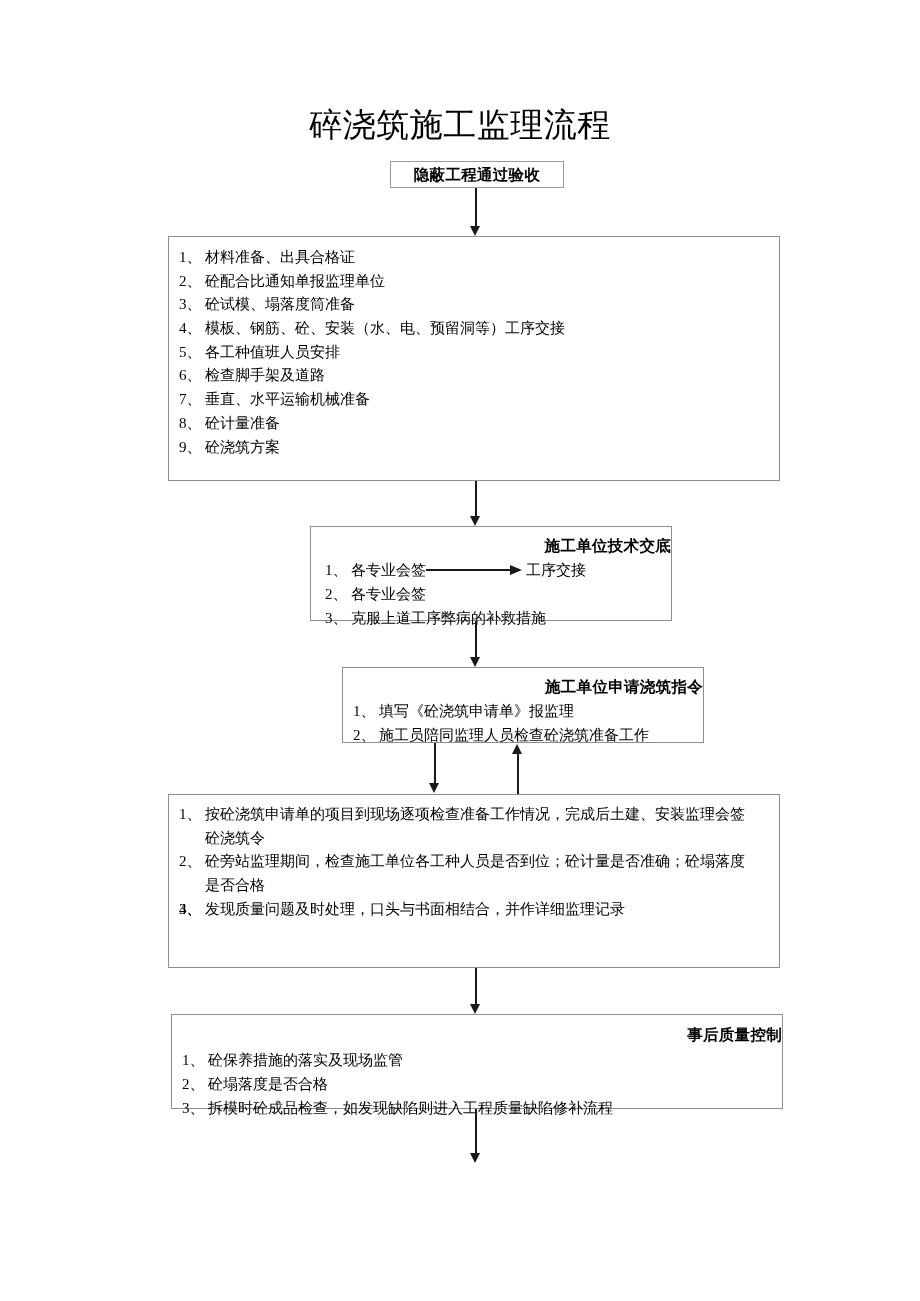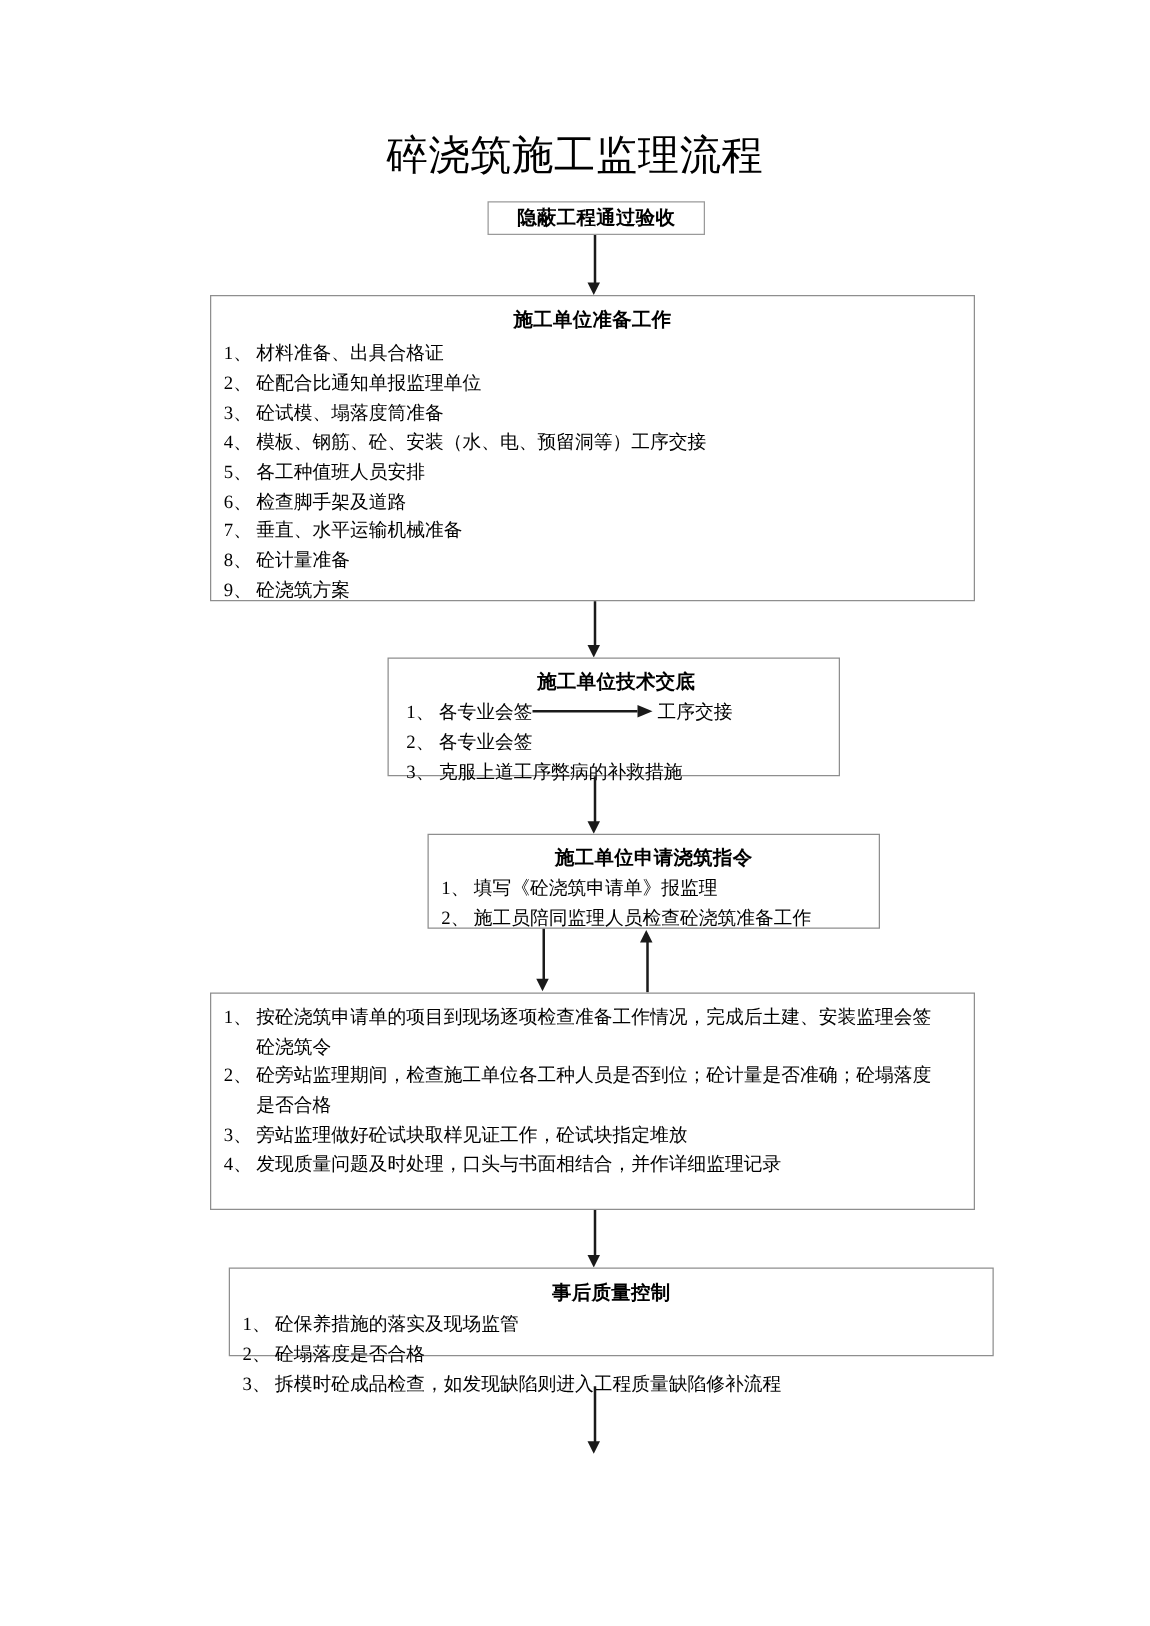--- a/index.html
+++ b/index.html
@@ -38,21 +38,21 @@
   .fbox {
     position: absolute;
     box-sizing: border-box;
     border: 1.4px solid #8e8e8e;
     background: #ffffff;
   }
   .fbox.thin {
     border: 1.2px solid #9a9a9a;
   }
   .fbox-title {
-    text-align: center;
+    text-align: right;
     font-weight: bold;
     font-size: 15.5px;
     line-height: 1.5;
     padding-top: 3px;
     letter-spacing: 0.3px;
     white-space: nowrap;
   }
   .fbox-title.single {
     padding: 0;
     height: 100%;
@@ -152,21 +152,20 @@
   <div class="doc-title">碎浇筑施工监理流程</div>
 
   <div class="fbox thin" style="left:390px; top:161px; width:174px; height:27px;">
     <div class="fbox-title single">隐蔽工程通过验收</div>
   </div>
 
   <div class="conn" style="left:475px; top:188px; height:40px;"></div>
   <div class="arrow-down" style="left:470px; top:226px;"></div>
 
   <div class="fbox" style="left:168px; top:236px; width:612px; height:245px; padding:5px 0 0 0;">
-    <div class="fbox-title">施工单位准备工作</div>
     <ul class="fitems" style="margin-top:4px;">
       <li class="fitem">
         <span class="num">1、</span>
         <span>材料准备、出具合格证</span>
       </li>
       <li class="fitem">
         <span class="num">2、</span>
         <span>砼配合比通知单报监理单位</span>
       </li>
       <li class="fitem">
@@ -249,33 +248,32 @@
       <li class="fitem">
         <span class="num">1、</span>
         <span>按砼浇筑申请单的项目到现场逐项检查准备工作情况，完成后土建、安装监理会签砼浇筑令</span>
       </li>
       <li class="fitem">
         <span class="num">2、</span>
         <span>砼旁站监理期间，检查施工单位各工种人员是否到位；砼计量是否准确；砼塌落度是否合格</span>
       </li>
       <li class="fitem">
         <span class="num">3、</span>
-        <span>旁站监理做好砼试块取样见证工作，砼试块指定堆放</span>
       </li>
       <li class="fitem">
         <span class="num">4、</span>
         <span>发现质量问题及时处理，口头与书面相结合，并作详细监理记录</span>
       </li>
     </ul>
   </div>
 
   <div class="conn" style="left:475px; top:968px; height:38px;"></div>
   <div class="arrow-down" style="left:470px; top:1004px;"></div>
 
-  <div class="fbox" style="left:183px; top:1014px; width:612px; height:71px; padding:5px 0 6px 0;">
+  <div class="fbox" style="left:171px; top:1014px; width:612px; height:95px; padding:5px 0 6px 0;">
     <div class="fbox-title">事后质量控制</div>
     <ul class="fitems" style="margin-top:3px;">
       <li class="fitem">
         <span class="num">1、</span>
         <span>砼保养措施的落实及现场监管</span>
       </li>
       <li class="fitem">
         <span class="num">2、</span>
         <span>砼塌落度是否合格</span>
       </li>

